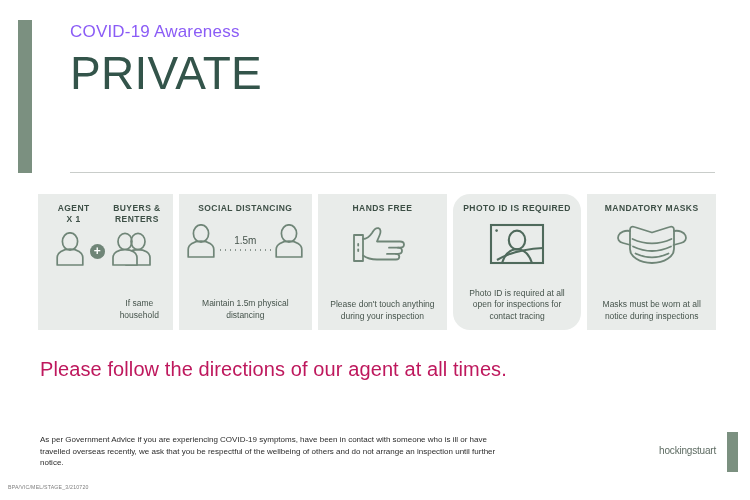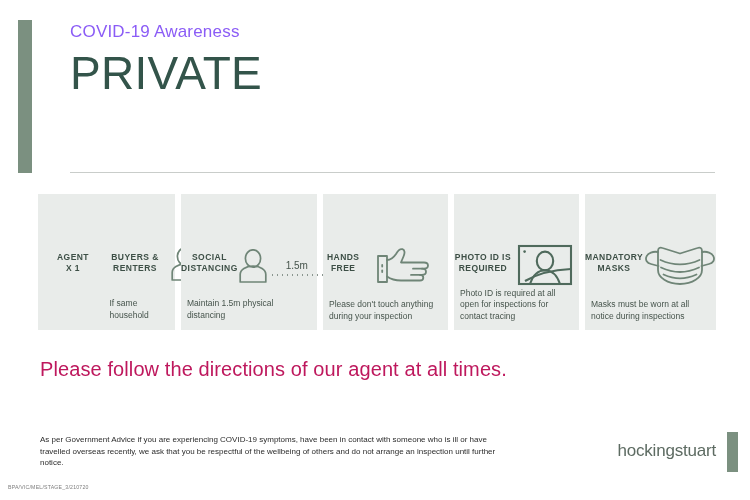--- a/index.html
+++ b/index.html
@@ -62,44 +62,44 @@
     top: 194px;
     width: 678px;
     height: 136px;
     display: flex;
     gap: 6px;
   }
   .card {
     background: #e9ecea;
     position: relative;
     display: flex;
-    flex-direction: row;
-    align-items: center;
-    padding-top: 1px;
+    flex-direction: column;
+    align-items: center;
+    padding-top: 9px;
     box-sizing: border-box;
   }
   #card-agent { width: 137px; }
   #card-distancing { width: 136px; }
   #card-hands { width: 131px; }
-  #card-photoid { width: 131px; }
+  #card-photoid { width: 131px; border-radius: 17px; }
   #card-masks { width: 131px; }
 
   .card-heading {
     font-size: 8.5px;
     font-weight: 700;
     color: #3d4f46;
     letter-spacing: 0.45px;
     text-align: center;
     line-height: 11px;
     text-transform: uppercase;
   }
   .card-caption {
     font-size: 8.5px;
     color: #46544c;
-    text-align: left;
+    text-align: center;
     line-height: 11.5px;
     padding: 0 6px;
     box-sizing: border-box;
     width: 100%;
   }
   .card-icon-area {
     display: flex;
     align-items: center;
     justify-content: center;
     width: 100%;
@@ -202,21 +202,21 @@
   }
   #logos {
     position: absolute;
     right: 12px;
     top: 432px;
     display: flex;
     align-items: center;
     gap: 11px;
   }
   #hockingstuart-logo {
-    font-size: 17px;
+    font-size: 10px;
     color: #5d6b62;
     letter-spacing: -0.2px;
     padding-bottom: 3px;
   }
   #logo-divider {
     width: 11px;
     height: 40px;
     background: #7b9080;
   }
   #belle-logo-block {

